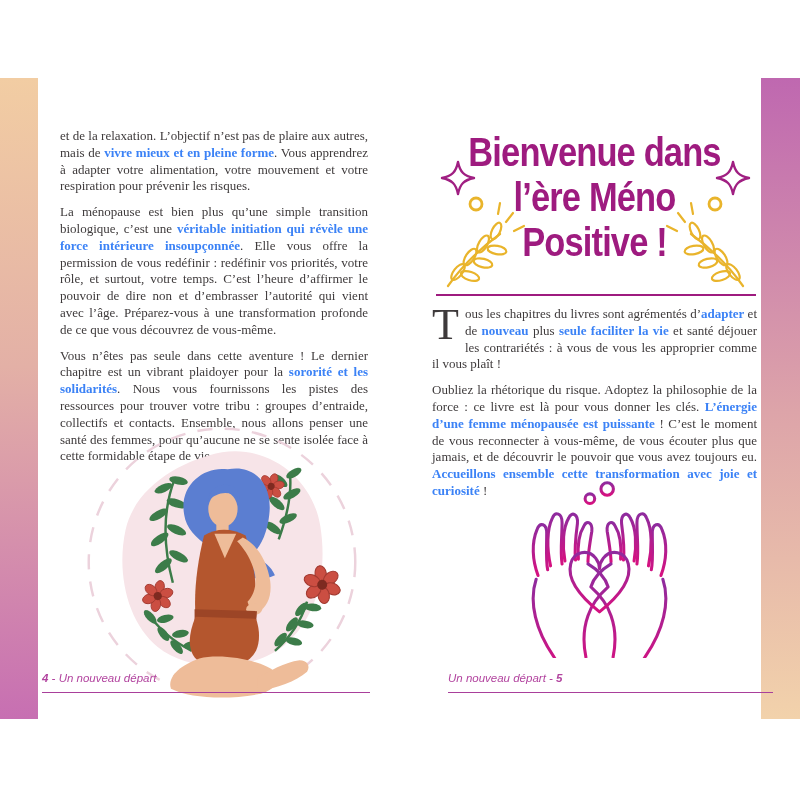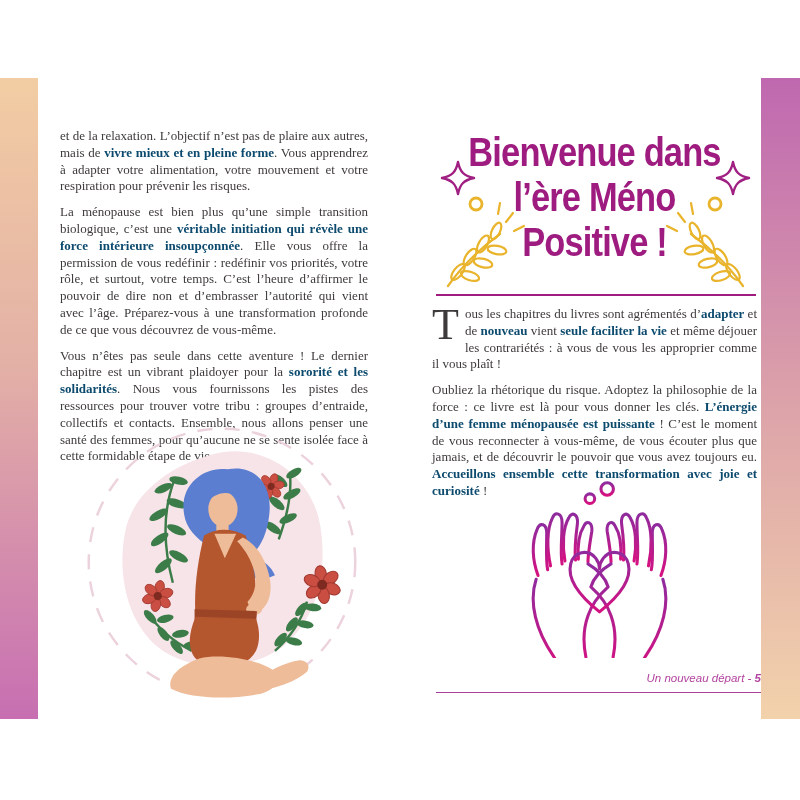--- a/index.html
+++ b/index.html
@@ -8,21 +8,21 @@
   .spread{position:absolute;inset:0;background:#fff;}
 
   
   .strip{position:absolute;top:78px;height:641px;}
   .strip-left{left:0;width:38px;background:linear-gradient(180deg,#f2cda3 0%,#e3b0a6 45%,#c76fb2 100%);}
   .strip-right{right:0;width:39px;background:linear-gradient(180deg,#bf68b0 0%,#dda4a9 52%,#f2d2ab 100%);}
 
   
   .col-left{position:absolute;left:60px;top:128px;width:308px;}
   .body-p{font-size:13px;line-height:16.8px;text-align:justify;color:#3e3a3b;margin:0 0 9px 0;}
-  .hl{color:#0c4a6e;font-weight:bold;}
+  .hl{color:#3b82f6;font-weight:bold;}
 
   
   .heading{position:absolute;left:432px;top:130px;width:325px;text-align:center;
            font-family:"Liberation Sans",sans-serif;font-weight:bold;color:#9e1b7f;
            font-size:41px;line-height:45px;letter-spacing:-1px;
            transform:scaleX(0.84);transform-origin:50% 0;}
   .divider{position:absolute;left:436px;top:294px;width:320px;height:2px;background:#9e1b7f;}
   .col-right{position:absolute;left:432px;top:306px;width:325px;}
   .dropcap{float:left;font-size:44px;line-height:34px;padding:2px 6px 0 0;color:#3e3a3b;font-family:"Liberation Serif",serif;}
 
@@ -33,21 +33,21 @@
 
   
   .illus-woman{position:absolute;left:84px;top:424px;width:276px;height:276px;}
   .illus-hands{position:absolute;left:502px;top:466px;width:195px;height:192px;}
 
   
   .footer{position:absolute;top:672px;padding-bottom:8px;border-bottom:1.6px solid #a93f9b;
           font-family:"Liberation Sans",sans-serif;font-size:11.5px;font-style:italic;color:#b2449f;}
   .footer .num{font-weight:bold;font-style:italic;}
   .footer-left{left:42px;width:328px;text-align:left;}
-  .footer-right{left:436px;width:325px;text-align:right;}
+  .footer-right{left:448px;width:325px;}
 </style>
 </head>
 <body>
 
 <div class="spread">
 
   <div class="strip strip-left"></div>
   <div class="strip strip-right"></div>
 
   <div class="col-left">
@@ -122,20 +122,23 @@
       <path d="M138,116 L149,142 L161,116 Z" fill="#eebc99"></path>
       <path d="M168,120 C184,128 194,146 197,166 C199,182 194,194 184,199 C178,197 174,193 173,188 C181,180 184,166 179,152 C175,140 168,130 162,124 Z" fill="#eebc99"></path>
       <ellipse cx="180" cy="196" rx="8.5" ry="6" fill="#eebc99"></ellipse>
       <path d="M117,196 L183,198 L182,211 L117,209 Z" fill="#9c4526"></path>
       <path d="M118,204 C108,228 110,246 126,254 C146,262 172,258 182,240 C188,226 184,212 182,206 Z" fill="#b4562e"></path>
       <path d="M122,248 C100,256 88,268 92,280 C112,290 150,292 184,286 C202,282 208,272 202,262 C188,250 146,242 122,248 Z" fill="#eebc99"></path>
       <path d="M184,282 C204,280 224,272 236,262 C240,256 236,250 228,250 C212,252 196,262 184,268 Z" fill="#eebc99"></path>
     </g>
   </svg>
 
+  <div class="footer footer-left">
+    <span class="num">4</span><span> - </span><span>Un nouveau départ</span>
+  </div>
 
   <div class="heading">
     <div>Bienvenue dans</div>
     <div>l’ère Méno</div>
     <div>Positive !</div>
   </div>
 
   <svg class="deco deco-l" viewBox="0 0 95 135">
     <g>
       <path d="M22,6 C24,16 28,20 38,22 C28,24 24,28 22,38 C20,28 16,24 6,22 C16,20 20,16 22,6 Z" stroke="#a01f82" stroke-width="2.4" fill="none" stroke-linejoin="round"></path>
@@ -172,21 +175,21 @@
         <path d="M70,66 L77,57"></path>
           <path d="M78,75 L88,70"></path>
           <path d="M62,58 L64,47"></path>
       </g>
     </g>
   </svg>
 
   <div class="divider"></div>
 
   <div class="col-right">
-    <p class="body-p"><span class="dropcap">T</span><span>ous les chapitres du livres sont agrémentés d’</span><span class="hl">adapter</span><span> et de </span><span class="hl">nouveau</span><span> vient </span><span class="hl">seule faciliter la vie</span><span> et même déjouer les contrariétés : à vous de vous les approprier comme il vous plaît !</span></p>
+    <p class="body-p"><span class="dropcap">T</span><span>ous les chapitres du livres sont agrémentés d’</span><span class="hl">adapter</span><span> et de </span><span class="hl">nouveau</span><span> plus </span><span class="hl">seule faciliter la vie</span><span> et santé déjouer les contrariétés : à vous de vous les approprier comme il vous plaît !</span></p>
     <p class="body-p"><span>Oubliez la rhétorique du risque. Adoptez la philosophie de la force : ce livre est là pour vous donner les clés. </span><span class="hl">L’énergie d’une femme ménopausée est puissante</span><span> ! C’est le moment de vous reconnecter à vous-même, de vous écouter plus que jamais, et de découvrir le pouvoir que vous avez toujours eu. </span><span class="hl">Accueillons ensemble cette transformation avec joie et curiosité</span><span> !</span></p>
   </div>
 
   <svg class="illus-hands" viewBox="0 0 200 200">
     <defs>
       <linearGradient id="handgrad" x1="0" y1="0" x2="0" y2="1">
         <stop offset="0" stop-color="#8f2b9e"></stop>
         <stop offset="1" stop-color="#d61180"></stop>
       </linearGradient>
       <g id="lh">

